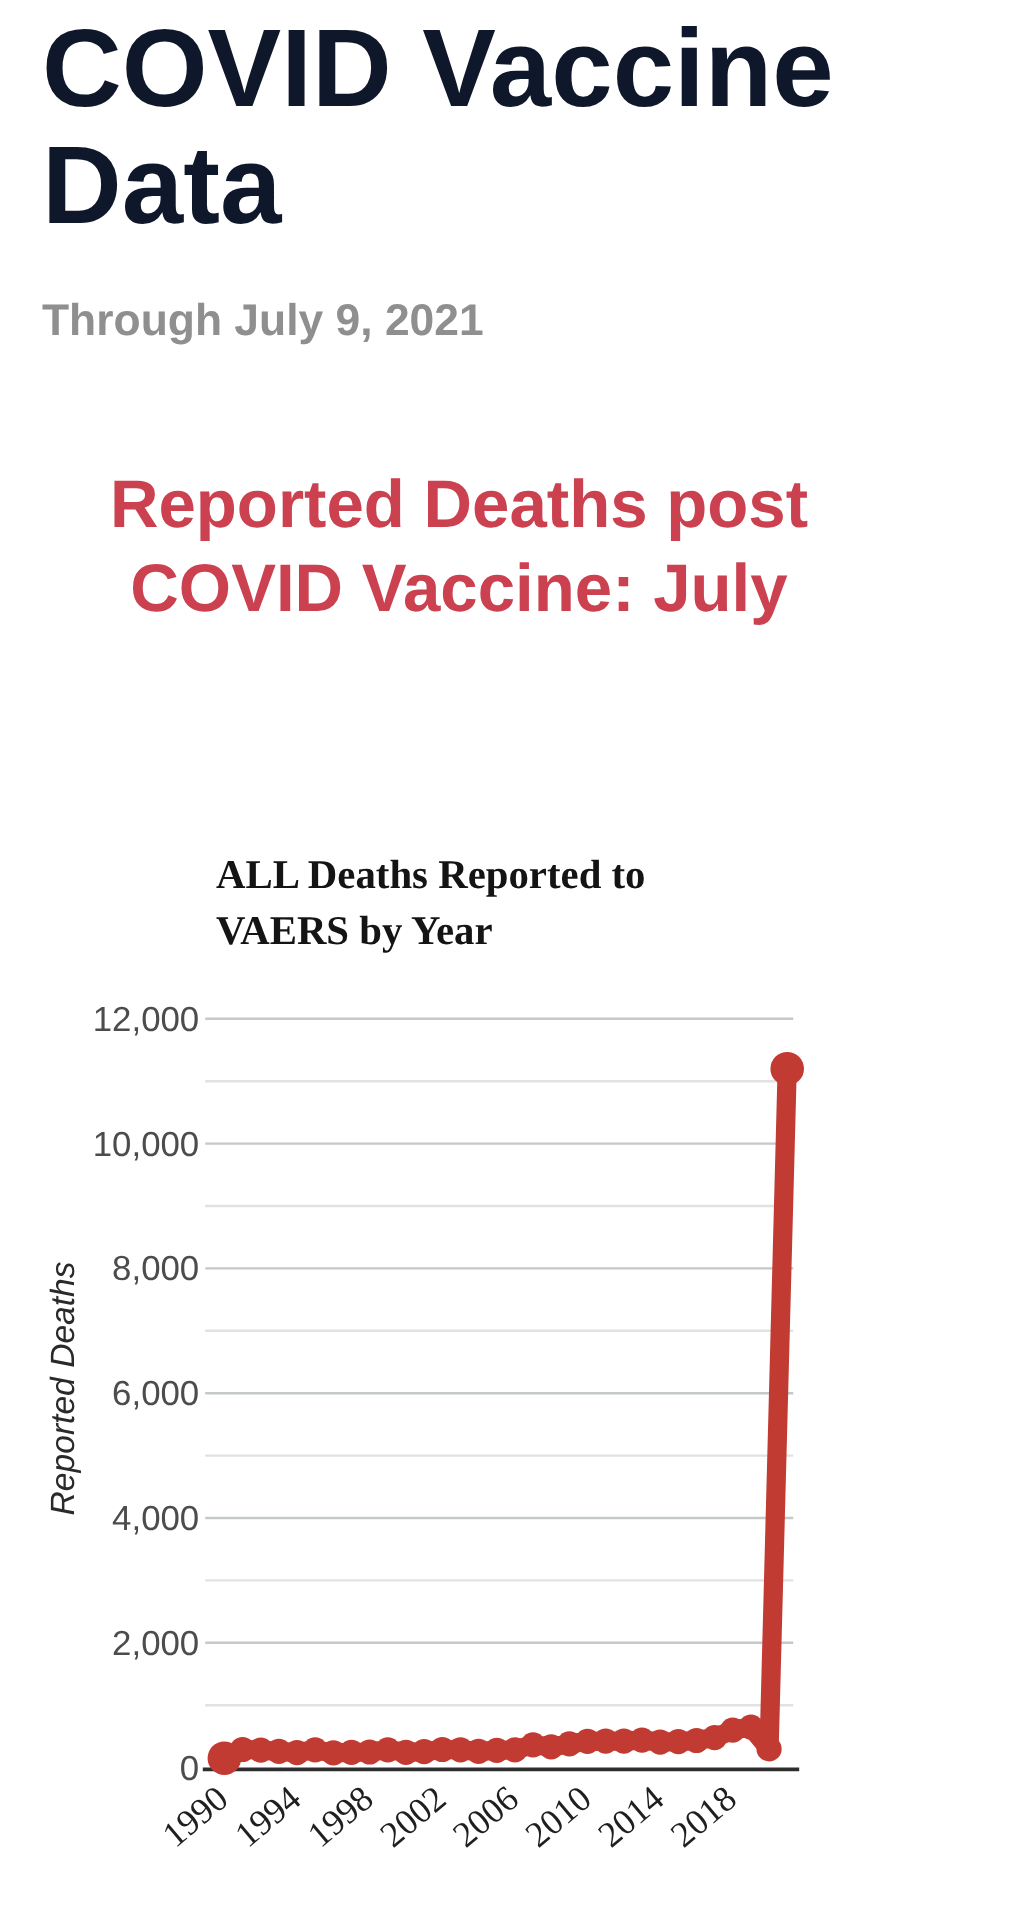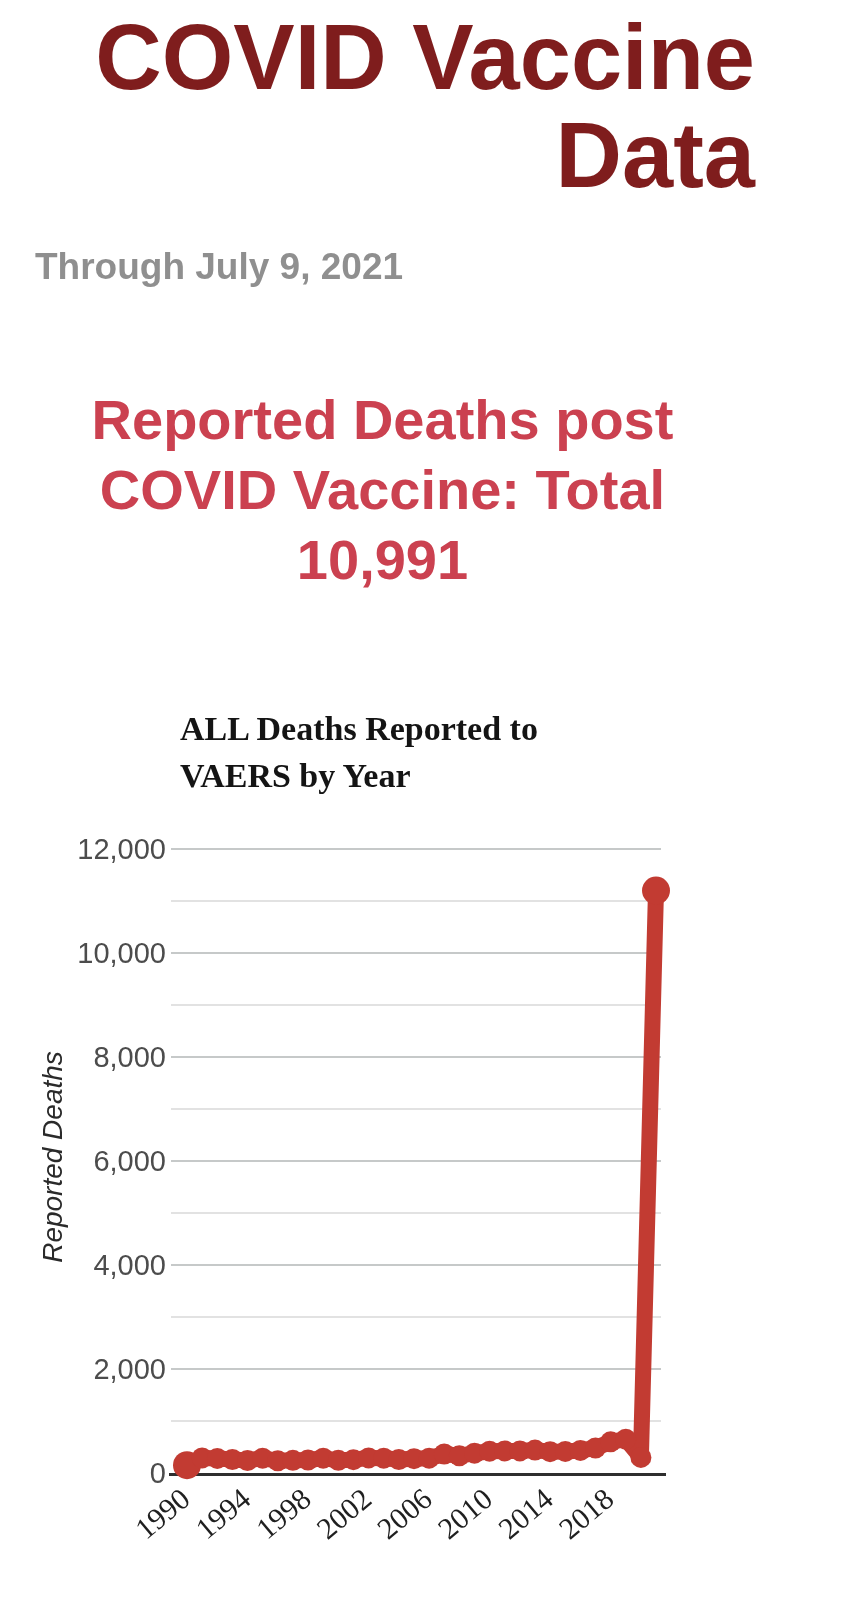--- a/index.html
+++ b/index.html
@@ -13,22 +13,21 @@
   .page-title {
     position: absolute;
     left: 35px; top: 8px;
     width: 720px;
     margin: 0;
     font-family: "Liberation Sans", sans-serif;
     font-weight: 700;
     font-size: 92px;
     line-height: 98px;
     letter-spacing: 0px;
-    color: #7f1d1d;
-    text-align: right;
+    color: #0f172a;
   }
   .page-subtitle {
     position: absolute;
     left: 35px; top: 246px;
     font-size: 37px;
     font-weight: 700;
     color: #8f8f8f;
   }
   .headline {
     position: absolute;
@@ -52,22 +51,21 @@
 </style>
 </head>
 <body>
 
 <h1 class="page-title">COVID Vaccine Data</h1>
 
 <div class="page-subtitle">Through July 9, 2021</div>
 
 <div class="headline">
   <div>Reported Deaths post</div>
-  <div>COVID Vaccine: Total</div>
-  <div>10,991</div>
+  <div>COVID Vaccine: July</div>
 </div>
 
 <svg id="chart" class="chart-svg" viewBox="0 0 849 1600" xmlns="http://www.w3.org/2000/svg">
     <line x1="171" y1="1421" x2="661" y2="1421" stroke="#e2e2e2" stroke-width="2"></line>
     <line x1="171" y1="1369" x2="661" y2="1369" stroke="#c6c9c9" stroke-width="2"></line>
     <line x1="171" y1="1317" x2="661" y2="1317" stroke="#e2e2e2" stroke-width="2"></line>
     <line x1="171" y1="1265" x2="661" y2="1265" stroke="#c6c9c9" stroke-width="2"></line>
     <line x1="171" y1="1213" x2="661" y2="1213" stroke="#e2e2e2" stroke-width="2"></line>
     <line x1="171" y1="1161" x2="661" y2="1161" stroke="#c6c9c9" stroke-width="2"></line>
     <line x1="171" y1="1109" x2="661" y2="1109" stroke="#e2e2e2" stroke-width="2"></line>

